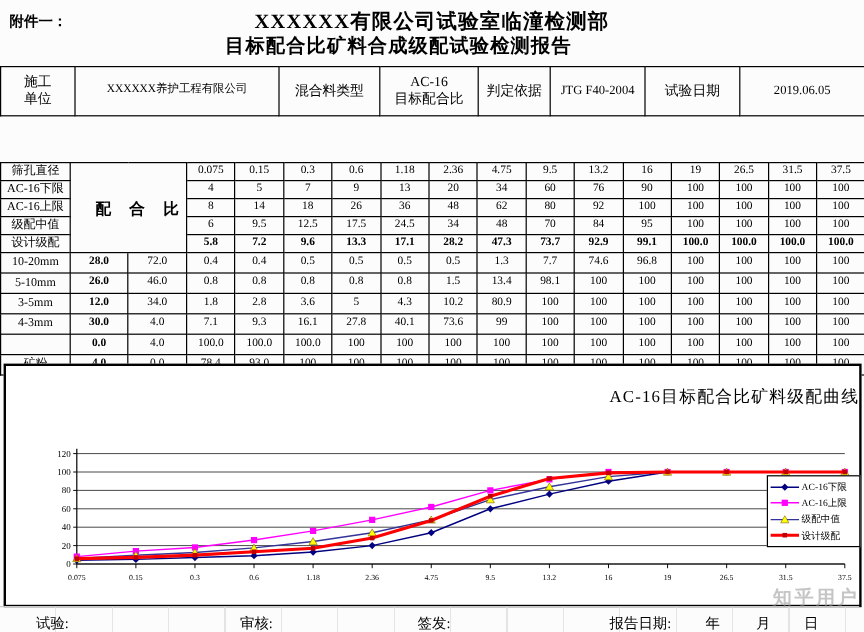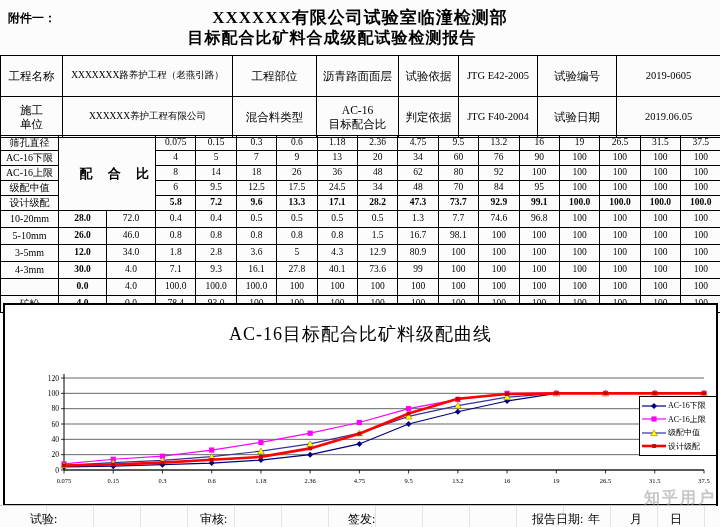--- a/index.html
+++ b/index.html
@@ -25,38 +25,38 @@
   #sieve-table td{font-size:9.5px;height:14px;line-height:1;}
   #sieve-table tr.mat td{height:16px;}
   #sieve-table td.lbl{font-size:10px;text-align:center;}
   #sieve-table td.merge{font-size:13px;font-weight:bold;letter-spacing:6px;text-align:right;}
   #sieve-table td.b{font-weight:bold;}
 
   .chart-box{
     position:absolute;left:3px;top:303px;width:711px;height:199px;
     border:2px solid #000;background:#fff;
   }
-  .chart-title{position:absolute;top:17px;left:0;width:100%;text-align:center;font-size:18px;letter-spacing:1px;}
+  .chart-title{position:absolute;top:17px;left:0;width:100%;text-align:right;font-size:14px;letter-spacing:1px;}
   #chart-svg{position:absolute;left:-3px;top:-2px;}
   .legend{
     position:absolute;left:634px;top:91px;width:78px;height:60px;
     border:1px solid #000;background:#fff;box-sizing:border-box;
     display:flex;flex-direction:column;justify-content:space-around;padding:2px 2px;
   }
   .legend-row{display:flex;align-items:center;height:13px;}
   .legend-row svg{flex:0 0 24px;}
   .legend-row span{font-size:8px;margin-left:2px;white-space:nowrap;}
 
   .footer{position:absolute;left:0;top:505px;width:716px;height:22px;
     border-top:1px solid #c9c9c9;
     background:repeating-linear-gradient(90deg,transparent 0px,transparent 46px,#e4e4e4 46px,#e4e4e4 47px);
   }
   .footer span{position:absolute;top:5px;font-size:12px;}
   .f-test{left:30px;} .f-review{left:200px;} .f-issue{left:348px;}
-  .f-date{left:508px;margin-left:24px;} .f-year{left:588px;} .f-month{left:630px;} .f-day{left:670px;}
+  .f-date{left:508px;} .f-year{left:588px;} .f-month{left:630px;} .f-day{left:670px;}
 
   .watermark{
     position:absolute;right:4px;top:488px;font-size:16px;font-weight:bold;
     color:rgba(150,150,150,0.55);letter-spacing:2px;margin-left:18px;
   }
 </style>
 </head>
 <body>
 
 <div class="attachment">附件一：</div>
@@ -68,30 +68,20 @@
     <col style="width:62px">
       <col style="width:170px">
       <col style="width:84px">
       <col style="width:82px">
     <col style="width:60px">
       <col style="width:79px">
       <col style="width:79px">
       <col style="width:104px">
   </colgroup>
   <tbody>
-      <tr>
-        <td>工程名称</td>
-        <td>XXXXXXX路养护工程（老燕引路）</td>
-        <td>工程部位</td>
-        <td>沥青路面面层</td>
-        <td>试验依据</td>
-        <td>JTG E42-2005</td>
-        <td>试验编号</td>
-        <td>2019-0605</td>
-      </tr>
       <tr>
         <td>施工
 单位</td>
         <td>XXXXXX养护工程有限公司</td>
         <td>混合料类型</td>
         <td>AC-16
 目标配合比</td>
         <td>判定依据</td>
         <td>JTG F40-2004</td>
         <td>试验日期</td>
@@ -229,39 +219,39 @@
       <tr class="mat">
         <td class="lbl">5-10mm</td>
         <td class="b">26.0</td>
         <td>46.0</td>
         <td>0.8</td>
         <td>0.8</td>
         <td>0.8</td>
         <td>0.8</td>
         <td>0.8</td>
         <td>1.5</td>
-        <td>16.7</td>
+        <td>13.4</td>
         <td>98.1</td>
         <td>100</td>
         <td>100</td>
         <td>100</td>
         <td>100</td>
         <td>100</td>
         <td>100</td>
       </tr>
       <tr class="mat">
         <td class="lbl">3-5mm</td>
         <td class="b">12.0</td>
         <td>34.0</td>
         <td>1.8</td>
         <td>2.8</td>
         <td>3.6</td>
         <td>5</td>
         <td>4.3</td>
-        <td>12.9</td>
+        <td>10.2</td>
         <td>80.9</td>
         <td>100</td>
         <td>100</td>
         <td>100</td>
         <td>100</td>
         <td>100</td>
         <td>100</td>
         <td>100</td>
       </tr>
       <tr class="mat">

